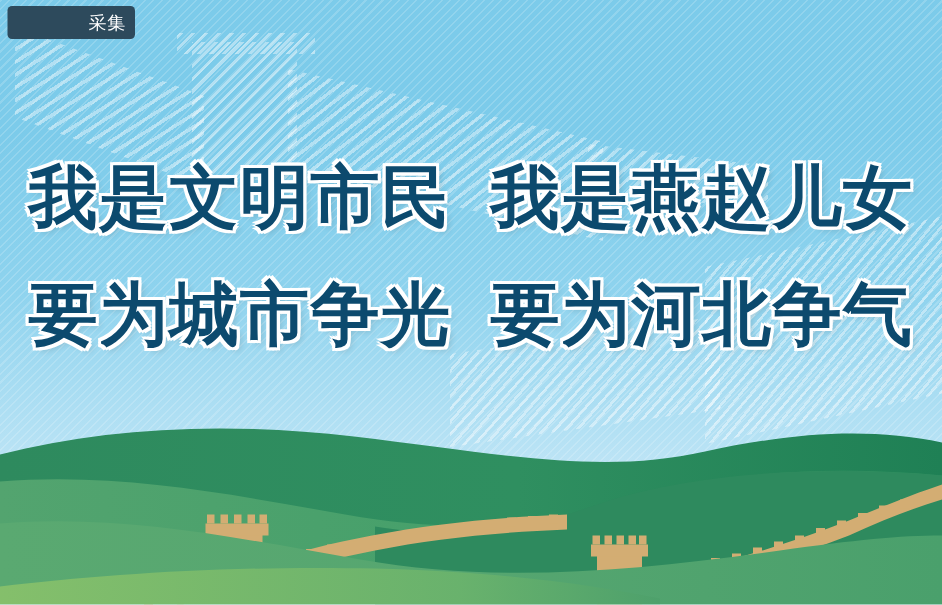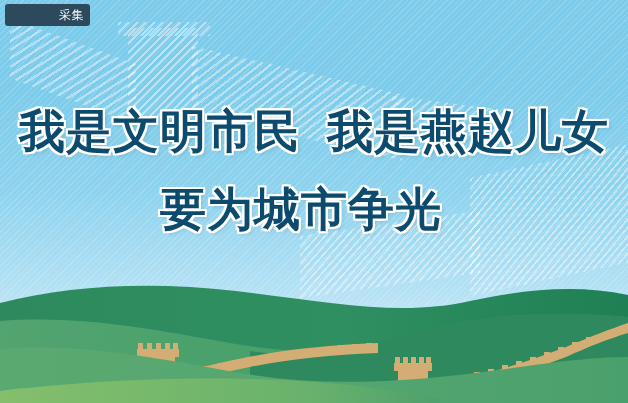--- a/index.html
+++ b/index.html
@@ -256,18 +256,19 @@
 
   <div class="slogan">
     <div class="slogan-line">
       <span>我是文明市民</span>
       <span class="slogan-gap"></span>
       <span>我是燕赵儿女</span>
     </div>
     <div class="slogan-line">
       <span>要为城市争光</span>
       <span class="slogan-gap"></span>
+      <span>要为河北争气</span>
     </div>
   </div>
 
   <div class="capture-btn">采集</div>
 
 </div>
 
 </body></html>

